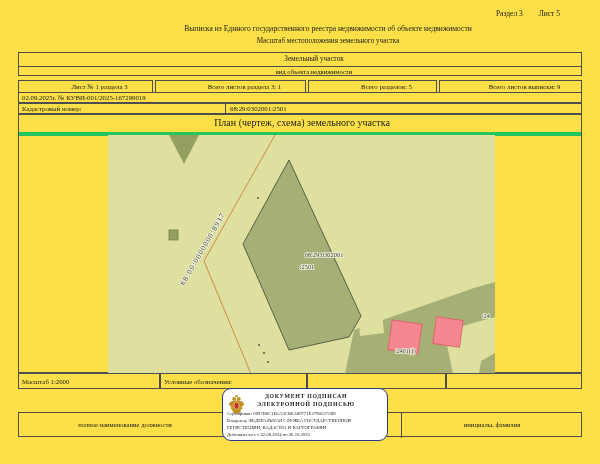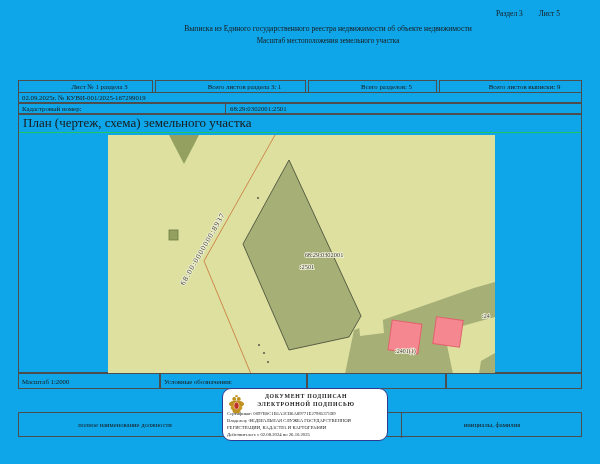--- a/index.html
+++ b/index.html
@@ -1,16 +1,16 @@
 <!DOCTYPE html>
 <html><head>
 <meta charset="utf-8">
 <style>
   html,body{margin:0;padding:0;background:#ffffff;}
-  #page{position:relative;width:600px;height:464px;background:#0ea5e9;overflow:hidden;
+  #page{position:relative;width:600px;height:464px;background:#fde047;overflow:hidden;
         font-family:"Liberation Serif", serif;color:#1a1a1a;}
   .abs{position:absolute;}
   .ctr{text-align:center;padding-left:28px;}
   .bordered{border:1px solid #4d4d4d;box-sizing:border-box;}
 
   #hdr-right{top:9px;right:40px;font-size:7.5px;white-space:nowrap;}
   #hdr-right span{margin-left:14px;}
   #doc-title{top:24px;left:0;width:600px;font-size:7.6px;}
   #doc-subtitle{top:37px;left:0;width:600px;font-size:7.2px;}
 
@@ -23,21 +23,21 @@
   #cell2{left:155px;width:151px;}
   #cell3{left:308px;width:129px;}
   #cell4{left:439px;width:143px;}
 
   #date-box{left:18px;top:92px;width:564px;height:11px;line-height:10px;font-size:6.8px;padding-left:3px;}
   #kn-row{left:18px;top:103px;width:564px;height:11px;font-size:6.8px;}
   #kn-label{left:0;top:0;width:207px;height:11px;line-height:10px;padding-left:3px;}
   #kn-value{left:207px;top:0;width:357px;height:11px;line-height:10px;padding-left:4px;}
 
   #plan-box{left:18px;top:114px;width:564px;height:259px;}
-  #plan-header{height:17px;line-height:16px;border-bottom:1px solid #22c55e;font-size:13px;padding-left:4px;}
+  #plan-header{height:17px;line-height:16px;border-bottom:4px solid #22c55e;font-size:10px;padding-left:4px;text-align:center;}
   #map-wrap{position:absolute;left:89px;top:20px;width:387px;height:239px;}
 
   .scale-cell{top:373px;height:16px;line-height:15px;font-size:6.8px;padding-left:3px;}
   #scale-c1{left:18px;width:142px;}
   #scale-c2{left:160px;width:147px;}
   #scale-c3{left:307px;width:139px;}
   #scale-c4{left:446px;width:136px;}
 
   #sig-table{left:18px;top:412px;width:564px;height:25px;font-size:6.6px;}
   .sig-div{position:absolute;top:0;width:1px;height:25px;background:#4d4d4d;}
@@ -60,20 +60,24 @@
 <div id="page">
 
   <div id="hdr-right" class="abs">
     <span>Раздел 3</span>
     <span>Лист 5</span>
   </div>
 
   <div id="doc-title" class="abs ctr">Выписка из Единого государственного реестра недвижимости об объекте недвижимости</div>
   <div id="doc-subtitle" class="abs ctr">Масштаб местоположения земельного участка</div>
 
+  <div id="boxA" class="abs bordered">
+    <div class="r1 ctr">Земельный участок</div>
+    <div class="r2 ctr">вид объекта недвижимости</div>
+  </div>
 
   <div id="cell1" class="abs bordered ctr cellbox">Лист № 1 раздела 3</div>
   <div id="cell2" class="abs bordered ctr cellbox">Всего листов раздела 3: 1</div>
   <div id="cell3" class="abs bordered ctr cellbox">Всего разделов: 5</div>
   <div id="cell4" class="abs bordered ctr cellbox">Всего листов выписки: 9</div>
 
   <div id="date-box" class="abs bordered">02.09.2025г. № КУВИ-001/2025-167299019</div>
 
   <div id="kn-row" class="abs bordered">
     <div id="kn-label" class="abs" style="border-right:1px solid #4d4d4d;box-sizing:border-box;">Кадастровый номер:</div>

